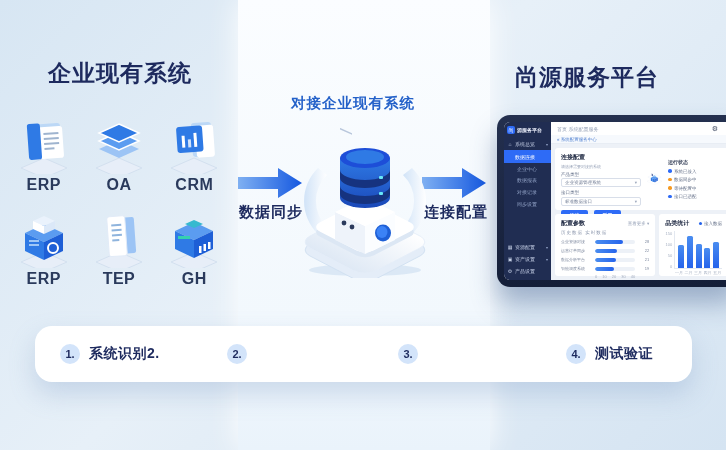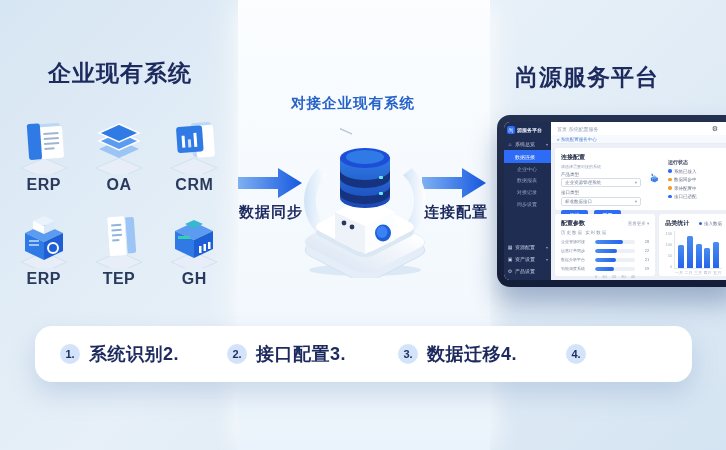--- a/index.html
+++ b/index.html
@@ -103,21 +103,21 @@
   
   .steps{
     position:absolute; left:35px; top:326px; width:657px; height:56px;
     background:#fff; border-radius:17px; box-shadow:0 12px 26px rgba(110,145,190,.28);
   }
   .step{ position:absolute; top:0; height:56px; display:flex; align-items:center; gap:9px; }
   .step-num{
     width:20px; height:20px; border-radius:50%; background:#d3e4fa; flex:none;
     font-size:11px; font-weight:bold; color:#1d2a5e; display:flex; align-items:center; justify-content:center;
   }
-  .step-label{ font-size:18px; font-weight:bold; color:#1d2a5e; letter-spacing:.5px; }
+  .step-label{ font-size:14px; font-weight:bold; color:#1d2a5e; letter-spacing:.5px; }
   #step-1{ left:25px; } #step-2{ left:192px; } #step-3{ left:363px; } #step-4{ left:531px; }
 </style>
 </head>
 <body>
 
 <div id="stage">
   <div class="mid-band"></div>
 
   <div class="col-title" id="left-title">企业现有系统</div>
   <div class="col-title" id="right-title">尚源服务平台</div>
@@ -482,23 +482,22 @@
     </div>
   </div>
 
   <div class="steps">
     <div class="step" id="step-1">
       <span class="step-num">1.</span>
       <span class="step-label">系统识别2.</span>
     </div>
     <div class="step" id="step-2">
       <span class="step-num">2.</span>
-      <span class="step-label">接口配置3.</span>
     </div>
     <div class="step" id="step-3">
       <span class="step-num">3.</span>
-      <span class="step-label">数据迁移4.</span>
     </div>
     <div class="step" id="step-4">
       <span class="step-num">4.</span>
+      <span class="step-label">测试验证</span>
     </div>
   </div>
 </div>
 
 </body></html>

